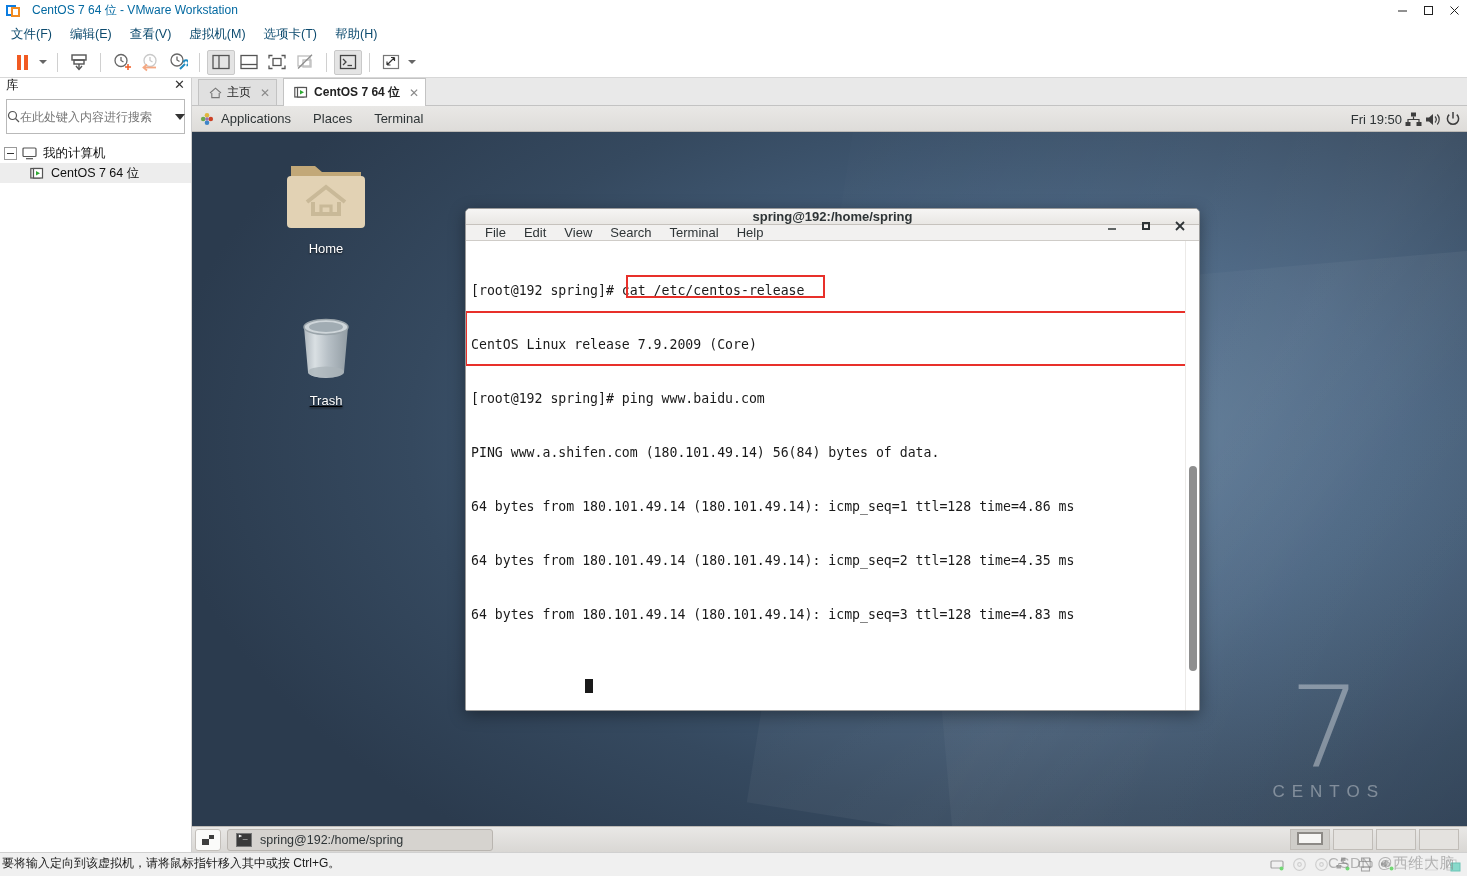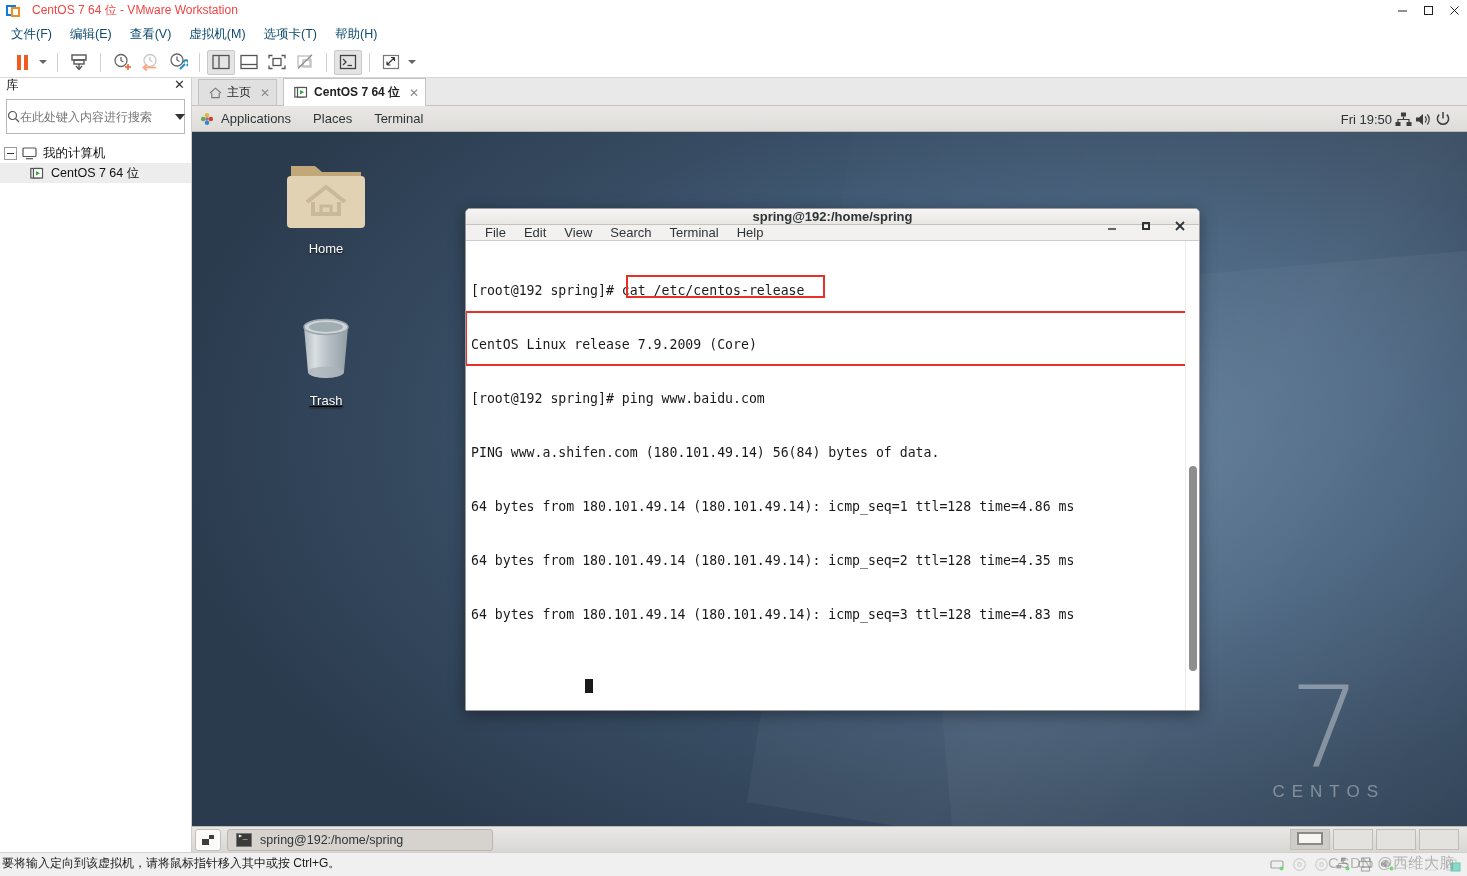--- a/index.html
+++ b/index.html
@@ -13,21 +13,21 @@
   
   .vm-titlebar {
     position: absolute; left: 0; top: 0; width: 1467px; height: 21px;
     background: #ffffff; display: flex; align-items: center;
   }
   .vm-logo { width: 16px; height: 14px; margin-left: 6px; position: relative; }
   .vm-logo .sq1 { position: absolute; left: 0; top: 1px; width: 10px; height: 11px;
      border: 2px solid #0d7de0; }
   .vm-logo .sq2 { position: absolute; left: 5px; top: 3px; width: 9px; height: 10px;
      border: 2px solid #f28b21; background: #fff; }
-  .vm-title-text { margin-left: 10px; font-size: 12px; color: #ef4444; }
+  .vm-title-text { margin-left: 10px; font-size: 12px; color: #0369a1; }
   .vm-winbtns { position: absolute; right: 0; top: 0; display: flex; height: 21px; }
   .vm-winbtn { width: 26px; height: 21px; display: flex; align-items: center;
     justify-content: center; font-size: 11px; color: #222; }
   .vm-winbtn svg { display: block; }
 
   
   .vm-menubar {
     position: absolute; left: 0; top: 21px; width: 1467px; height: 26px;
     background: #ffffff; display: flex; align-items: center; font-size: 12.5px;
     color: #0c4a6e;
@@ -105,21 +105,21 @@
     background: #2e3d55; overflow: hidden;
   }
   
   .gnome-top {
     position: absolute; left: 0; top: 0; width: 1275px; height: 26px;
     background: linear-gradient(#e9e8e6, #dedcd9); border-bottom: 1px solid #bdbab6;
     display: flex; align-items: center; font-size: 13px; color: #2e3436;
   }
   .gnome-top .gt-item { padding: 0 11px; line-height: 26px; }
   .gnome-top .gt-apps { display: flex; align-items: center; padding-left: 8px; }
-  .gnome-right { position: absolute; right: 16px; top: 0; height: 26px;
+  .gnome-right { position: absolute; right: 6px; top: 0; height: 26px;
      display: flex; align-items: center; gap: 3px; justify-content: flex-end; }
   .gnome-clock { font-size: 13px; color: #2e3436; }
 
   
   .desktop {
     position: absolute; left: 0; top: 26px; width: 1275px; height: 694px;
     background:
       radial-gradient(ellipse 900px 520px at 68% 44%, #5a7896 0%, #47627f 38%, #35495f 72%, #2b3b4e 100%);
     overflow: hidden;
   }

